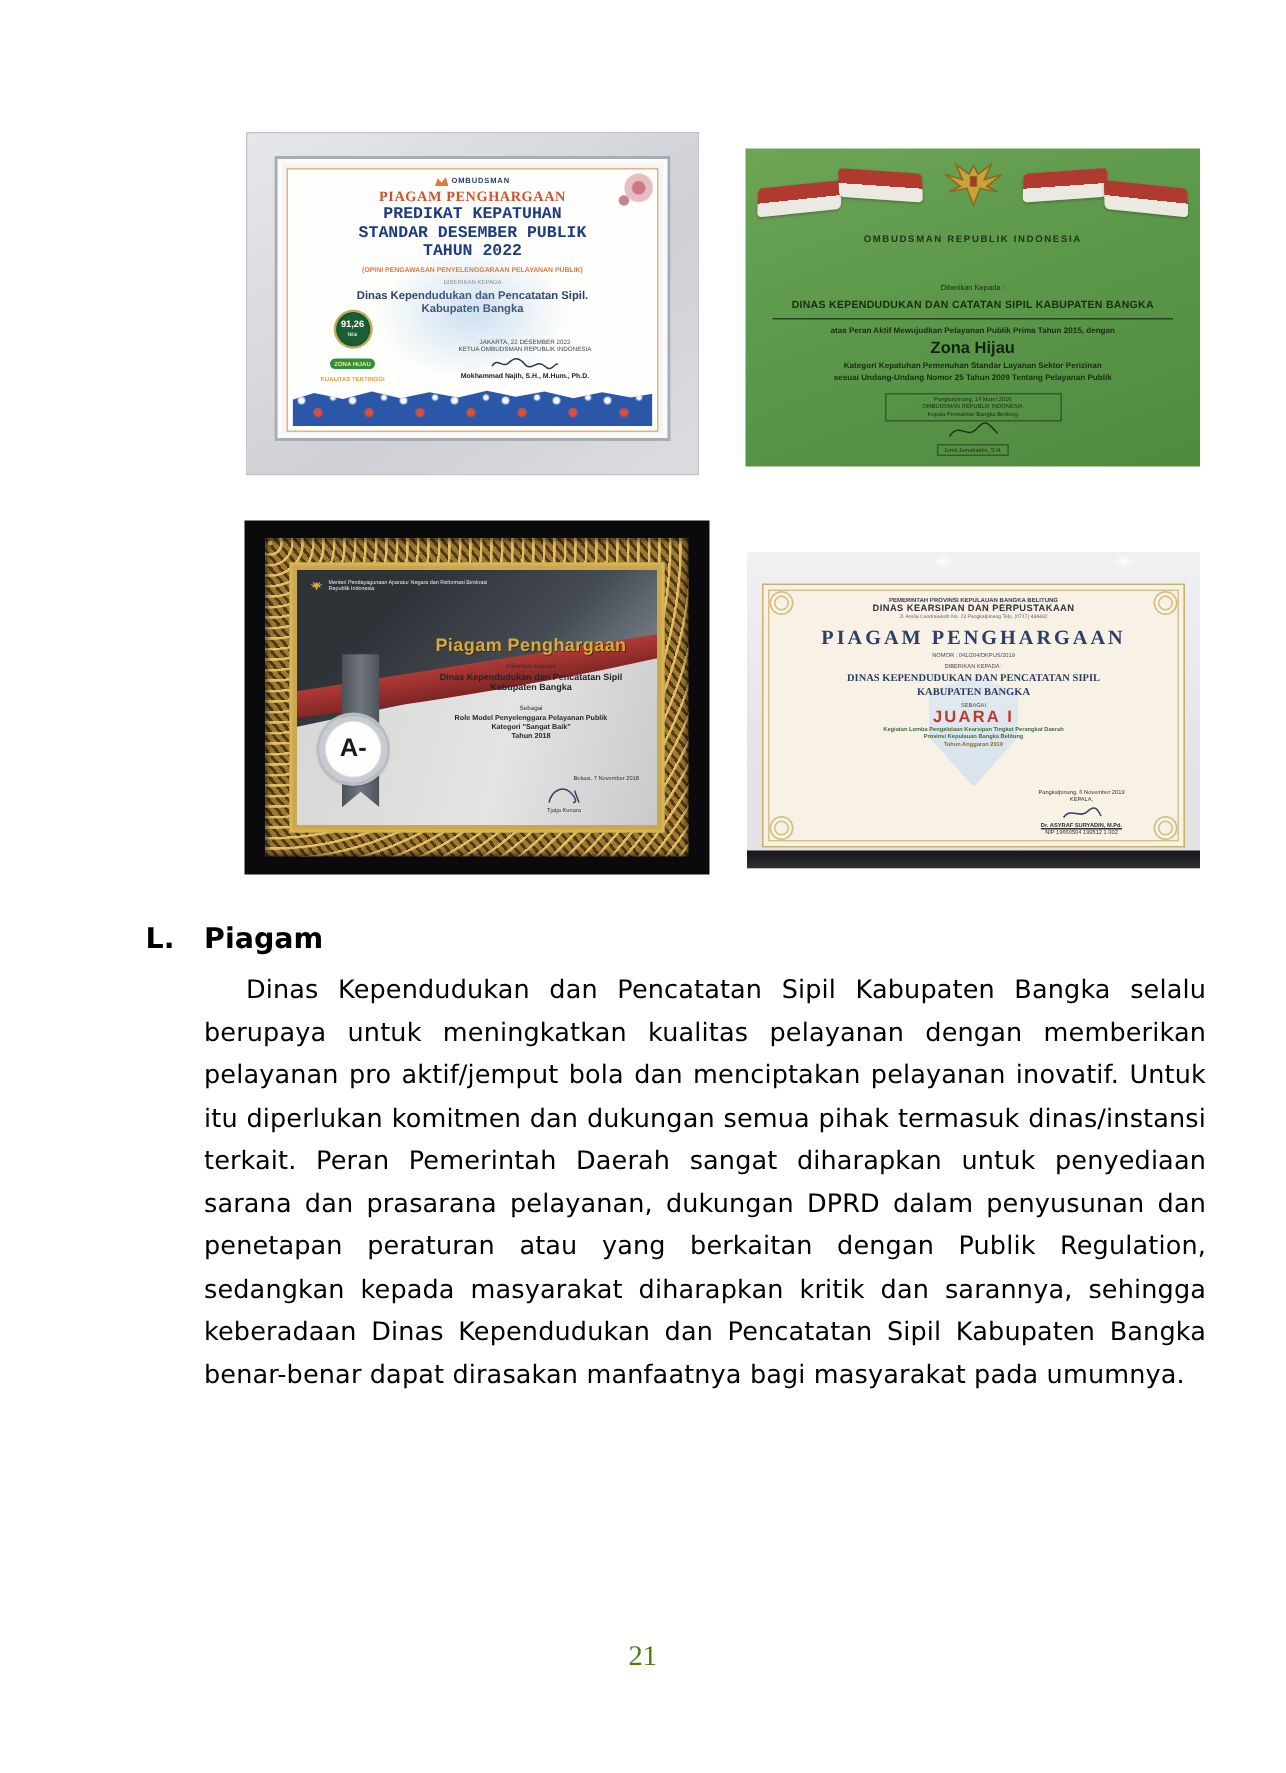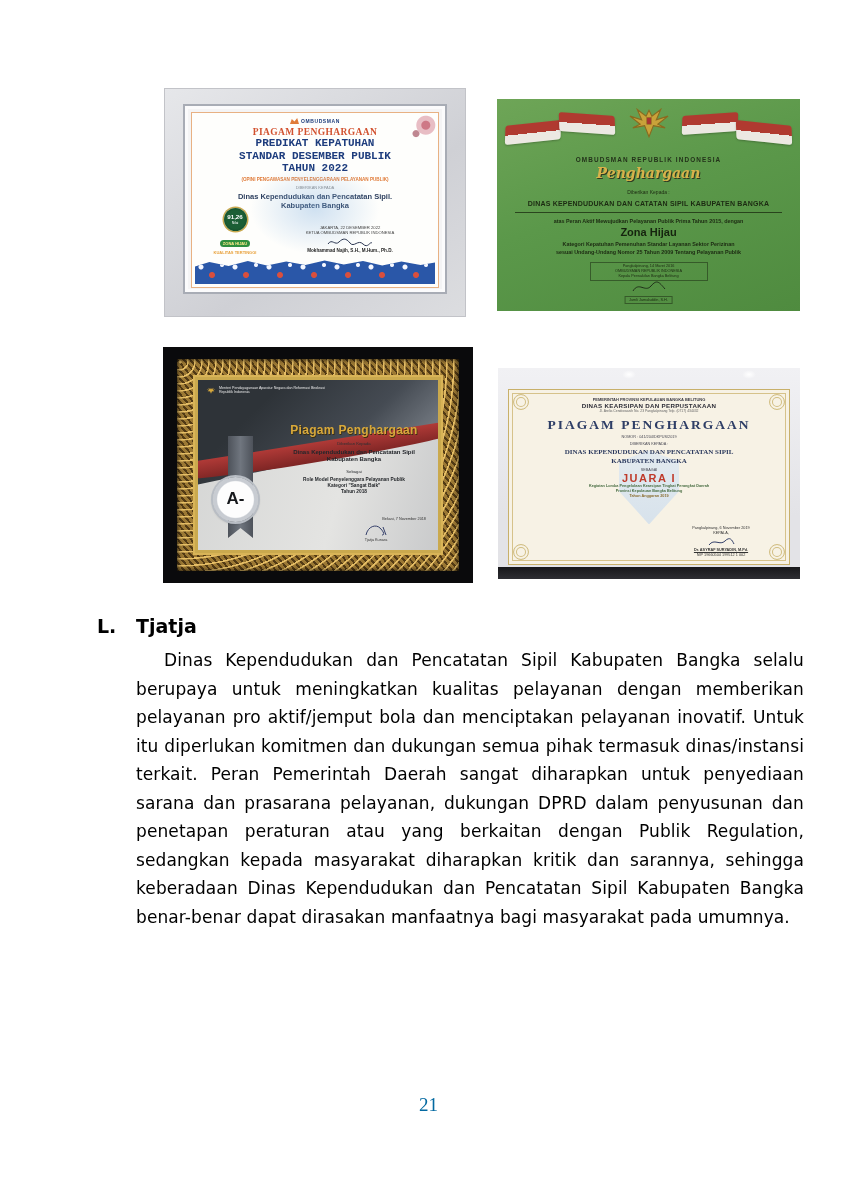--- a/index.html
+++ b/index.html
@@ -140,21 +140,21 @@
   .br-sign-name { font-weight:bold; text-decoration:underline; }
 
   
   .heading { position:absolute; left:97px; top:615px; display:flex; font-weight:bold; font-size:19px;
              color:#000; font-family:"DejaVu Sans",sans-serif; }
   .heading .lbl { width:39px; }
   .paragraph { position:absolute; left:136px; top:646px; width:668px; text-align:justify;
                font-size:17px; line-height:28.5px; color:#000; font-family:"DejaVu Sans",sans-serif;
                text-indent:28px; letter-spacing:.1px; }
   .pageno { position:absolute; left:0; right:0; top:1094px; text-align:center;
-            font-family:"Liberation Serif",serif; font-size:19px; color:#0369a1; }
+            font-family:"Liberation Serif",serif; font-size:19px; color:#4d7c0f; }
 </style>
 </head>
 <body>
 
 <div class="page">
 
   <div class="photo tl">
     <div class="tl-frame">
       <div class="tl-mat">
         <div class="tl-cert">
@@ -196,21 +196,20 @@
   <div class="photo tr">
     <div class="flag f1"></div>
     <div class="flag f2"></div>
     <div class="flag f3"></div>
     <div class="flag f4"></div>
     <svg class="garuda" width="44" height="34" viewBox="0 0 60 44">
       <path d="M30 6 L34 14 L46 5 L40 19 L56 14 L42 25 L52 30 L36 27 L30 42 L24 27 L8 30 L18 25 L4 14 L20 19 L14 5 L26 14 Z" fill="#c9a23a" stroke="#8a6a1f" stroke-width="1.5"></path>
       <rect x="27" y="16" width="6" height="9" fill="#a33" stroke="#8a6a1f" stroke-width="0.8"></rect>
     </svg>
     <div class="trc tr-org">OMBUDSMAN REPUBLIK INDONESIA</div>
-    <div class="trc tr-script">Penghargaan</div>
     <div class="trc tr-kepada">Diberikan Kepada :</div>
     <div class="trc tr-name">DINAS KEPENDUDUKAN DAN CATATAN SIPIL KABUPATEN BANGKA</div>
     <div class="tr-rule"></div>
     <div class="trc tr-reason">atas Peran Aktif Mewujudkan Pelayanan Publik Prima Tahun 2015, dengan</div>
     <div class="trc tr-award">Zona Hijau</div>
     <div class="trc tr-d1">Kategori Kepatuhan Pemenuhan Standar Layanan Sektor Perizinan</div>
     <div class="trc tr-d2">sesuai Undang-Undang Nomor 25 Tahun 2009 Tentang Pelayanan Publik</div>
     <div class="tr-signbox">
       <div>Pangkalpinang, 14 Maret 2016</div>
       <div>OMBUDSMAN REPUBLIK INDONESIA</div>
@@ -293,18 +292,18 @@
           </svg>
         <div class="br-sign-name">Dr. ASYRAF SURYADIN, M.Pd.</div>
         <div>NIP 19660504 199512 1 002</div>
       </div>
     </div>
     <div class="br-bar"></div>
   </div>
 
   <div class="heading">
     <span class="lbl">L.</span>
-    <span>Tjatja</span>
+    <span>Piagam</span>
   </div>
   <div class="paragraph">Dinas Kependudukan dan Pencatatan Sipil Kabupaten Bangka selalu berupaya untuk meningkatkan kualitas pelayanan dengan memberikan pelayanan pro aktif/jemput bola dan menciptakan pelayanan inovatif. Untuk itu diperlukan komitmen dan dukungan semua pihak termasuk dinas/instansi terkait. Peran Pemerintah Daerah sangat diharapkan untuk penyediaan sarana dan prasarana pelayanan, dukungan DPRD dalam penyusunan dan penetapan peraturan atau yang berkaitan dengan Publik Regulation, sedangkan kepada masyarakat diharapkan kritik dan sarannya, sehingga keberadaan Dinas Kependudukan dan Pencatatan Sipil Kabupaten Bangka benar-benar dapat dirasakan manfaatnya bagi masyarakat pada umumnya.</div>
 
   <div class="pageno">21</div>
 </div>
 
 </body></html>

